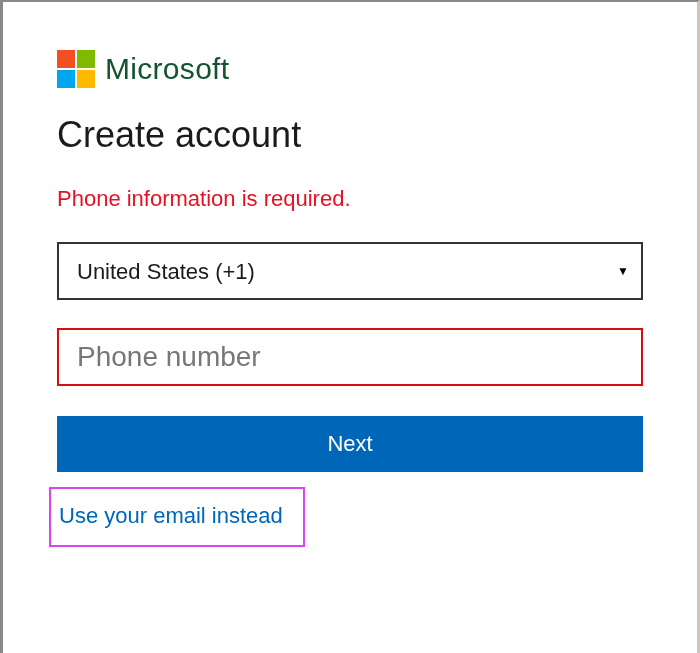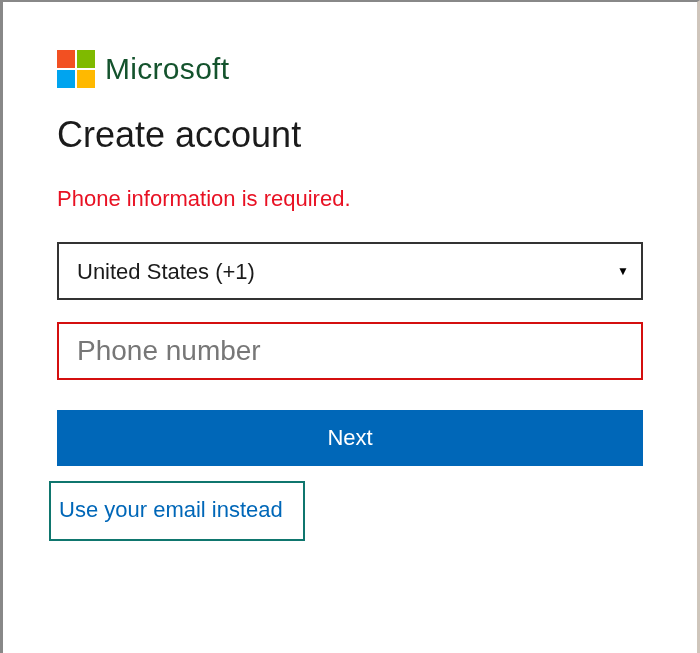--- a/index.html
+++ b/index.html
@@ -55,21 +55,21 @@
       color: #1b1b1b;
       margin-bottom: 30px;
     }
     .error {
       color: #e81123;
       font-size: 22px;
       margin-bottom: 30px;
     }
     .select-wrap {
       position: relative;
-      margin-bottom: 22px;
+      margin-bottom: 28px;
     }
     select.country {
       width: 100%;
       height: 58px;
       border: 2px solid #333;
       background: #fff;
       font-size: 22px;
       color: #1b1b1b;
       padding: 0 40px 0 18px;
       appearance: none;
@@ -108,21 +108,21 @@
       background: #0067b8;
       color: #fff;
       border: none;
       font-size: 22px;
       font-family: inherit;
       cursor: pointer;
       margin-bottom: 15px;
     }
     .alt-wrap {
       display: inline-block;
-      border: 2px solid #0f766e;
+      border: 2px solid #d946ef;
       padding: 14px 20px 16px 8px;
       margin-left: -8px;
       text-align: right;
     }
     a.alt-link {
       color: #0067b8;
       font-size: 22px;
       text-decoration: none;
       cursor: pointer;
     }

